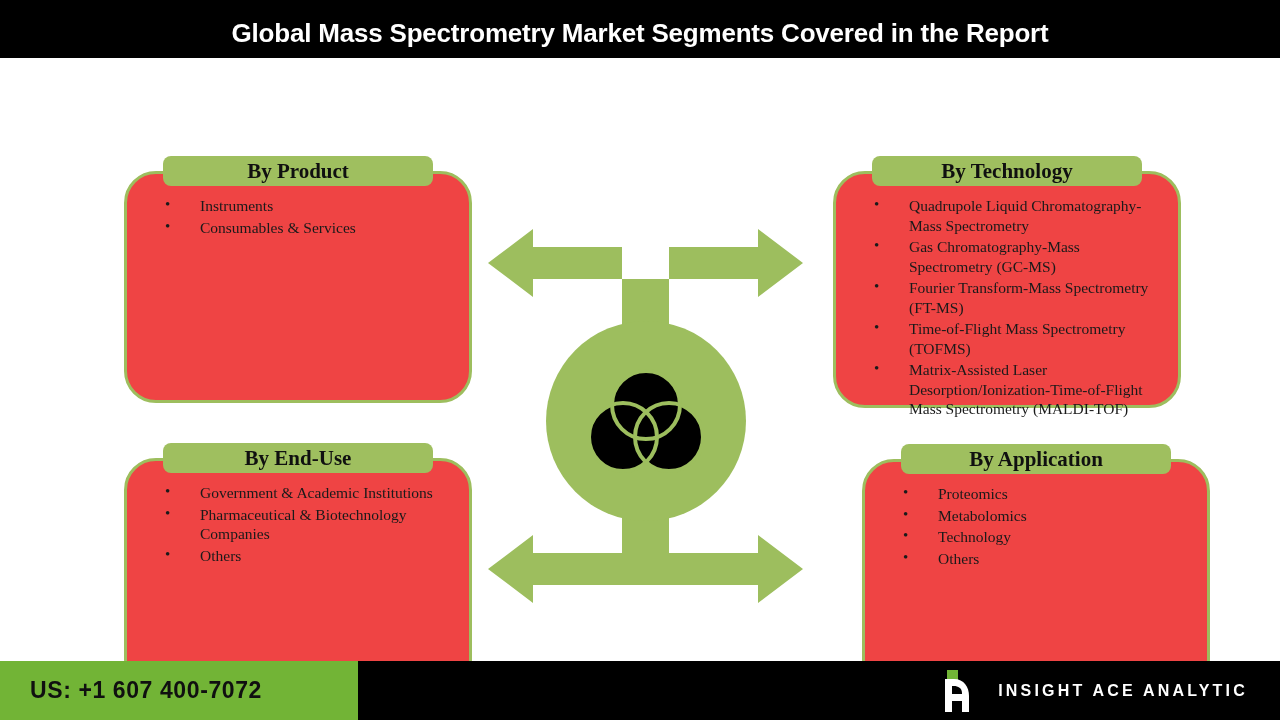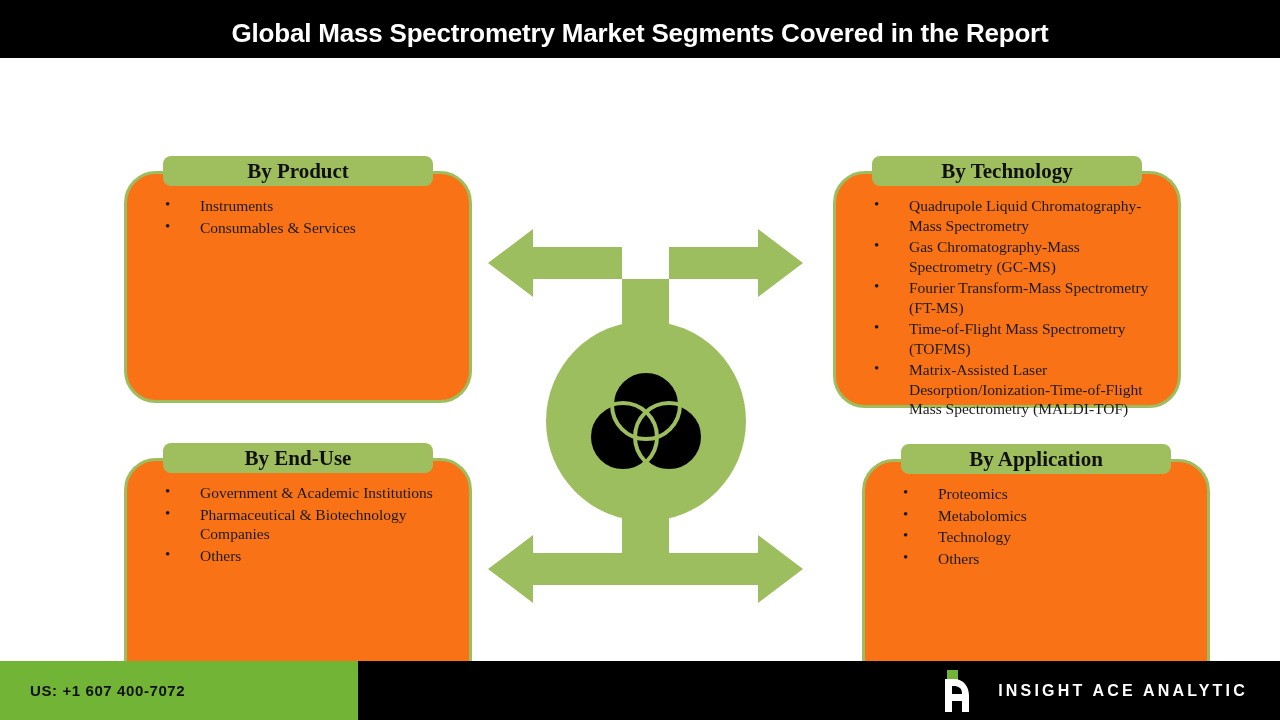--- a/index.html
+++ b/index.html
@@ -42,21 +42,21 @@
     width: 1280px;
     height: 603px;
     background: #ffffff;
   }
 
   
   .card {
     position: absolute;
     border: 3px solid #9DBE5E;
     border-radius: 32px;
-    background: #f97316;
+    background: #ef4444;
     box-sizing: border-box;
   }
   .card-head {
     position: absolute;
     left: 50%;
     transform: translateX(-50%);
     top: -18px;
     width: 270px;
     height: 30px;
     background: #9FBF5F;
@@ -141,21 +141,21 @@
     height: 59px;
     background: #72B436;
     display: flex;
     align-items: center;
   }
   .footer-phone-text {
     margin-left: 30px;
     color: #101010;
     font-family: "Liberation Sans", sans-serif;
     font-weight: bold;
-    font-size: 15px;
+    font-size: 23px;
     letter-spacing: 0.6px;
     white-space: nowrap;
   }
   .footer-brand {
     position: absolute;
     right: 32px; top: 0;
     height: 59px;
     display: flex;
     align-items: center;
   }

